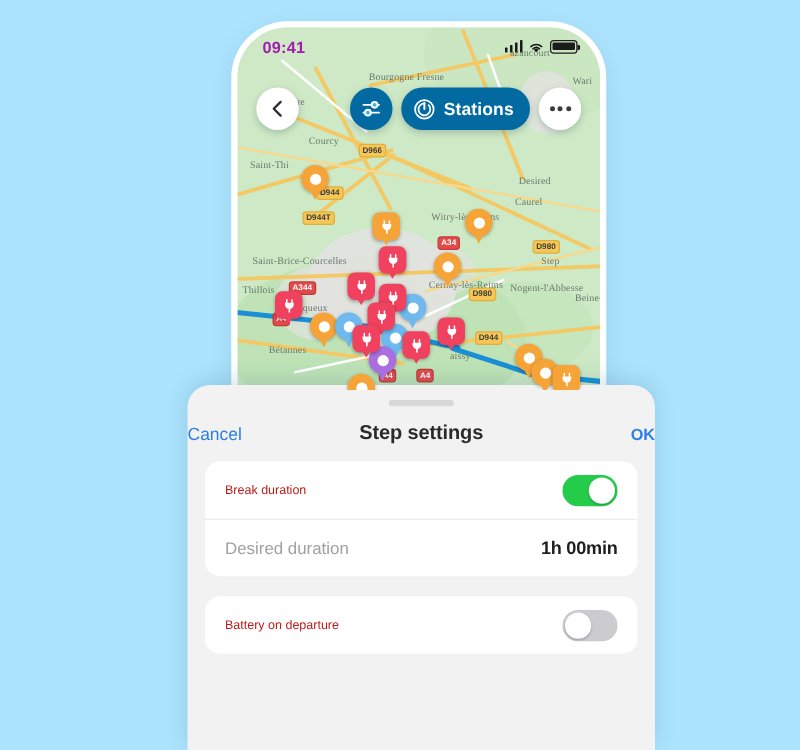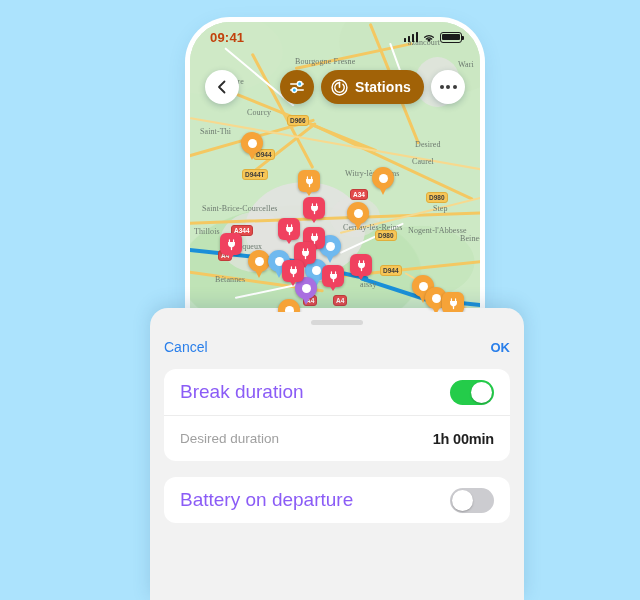--- a/index.html
+++ b/index.html
@@ -105,21 +105,21 @@
     align-items: center;
     justify-content: space-between;
     padding: 4px 18px 0 20px;
     box-sizing: border-box;
     z-index: 40;
     pointer-events: none;
   }
   #status-time {
     font-size: 13px;
     font-weight: bold;
-    color: #c2410c;
+    color: #a21caf;
     letter-spacing: .2px;
   }
   #status-icons { display: flex; align-items: center; gap: 4px; }
   .bars { display: flex; align-items: flex-end; gap: 1.5px; height: 10px; }
   .bars i { display: block; width: 2.5px; background: #1b1b1b; border-radius: .5px; }
   .bars i:nth-child(1) { height: 4px; }
   .bars i:nth-child(2) { height: 6px; }
   .bars i:nth-child(3) { height: 8px; }
   .bars i:nth-child(4) { height: 10px; }
   .battery {
@@ -155,21 +155,21 @@
     width: 34px; height: 34px;
     border-radius: 50%;
     background: #ffffff;
     box-shadow: 0 2px 6px rgba(30,60,80,0.25);
     display: flex; align-items: center; justify-content: center;
     cursor: pointer;
     flex: none;
   }
   .spacer { flex: 1; }
   .blue-round {
-    background: #a16207;
+    background: #0369a1;
     border-radius: 18px;
     display: flex;
     align-items: center;
     justify-content: center;
     box-shadow: 0 2px 6px rgba(30,60,80,0.25);
     cursor: pointer;
     flex: none;
   }
   #filter-btn { width: 34px; height: 34px; border-radius: 50%; }
   #stations-btn {
@@ -253,21 +253,21 @@
     width: 52px; height: 5px;
     border-radius: 3px;
     background: #d8d8d8;
     margin: 12px auto 0;
   }
   #sheet-header {
     position: relative;
     height: 44px;
     display: flex;
     align-items: center;
-    padding: 0 14px;
+    padding: 0 0;
     box-sizing: border-box;
   }
   #cancel-btn {
     color: #2a7fea;
     font-size: 14px;
     cursor: pointer;
     flex: none;
   }
   #sheet-title {
     position: absolute;
@@ -296,22 +296,22 @@
   }
   .row {
     height: 46px;
     display: flex;
     align-items: center;
     padding: 0 16px;
     box-sizing: border-box;
   }
   .row + .row { border-top: 1px solid #ececec; }
   .row-label {
-    font-size: 19px;
-    color: #8b5cf6;
+    font-size: 10px;
+    color: #b91c1c;
     flex: 1;
   }
   .row-label.muted { color: #a0a0a0; font-size: 13.5px; }
   .row-value {
     font-size: 14.5px;
     color: #1f1f1f;
     font-weight: bold;
     letter-spacing: -.2px;
   }
   .toggle {
@@ -569,20 +569,21 @@
       </div>
     </div>
   </div>
 </div>
 
 <div id="sheet">
   <div id="grabber"></div>
 
   <div id="sheet-header">
     <div id="cancel-btn">Cancel</div>
+    <div id="sheet-title">Step settings</div>
     <div id="ok-btn">OK</div>
   </div>
 
   <div class="card">
     <div class="row">
       <span class="row-label">Break duration</span>
       <span class="toggle on">
           <span></span>
         </span>
     </div>

